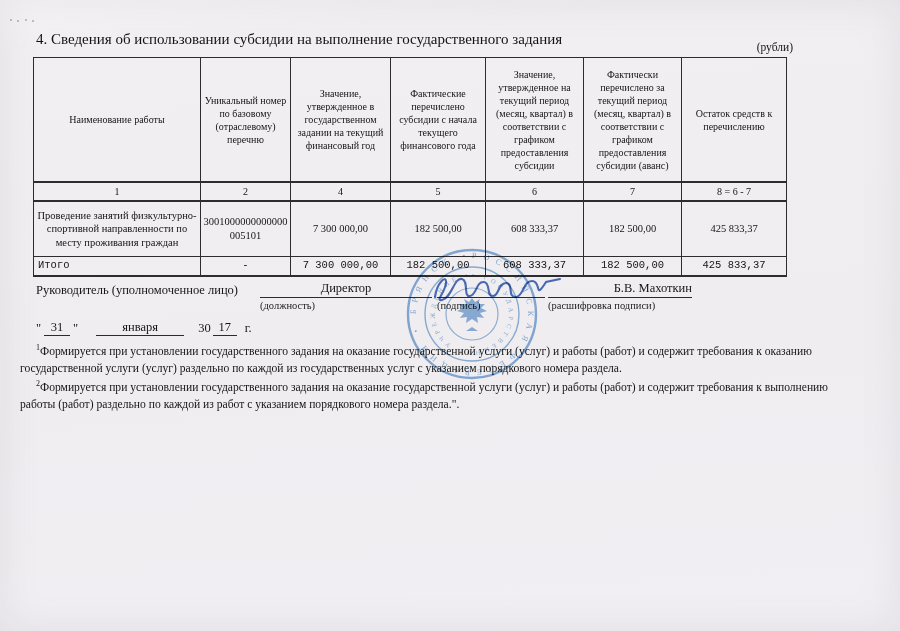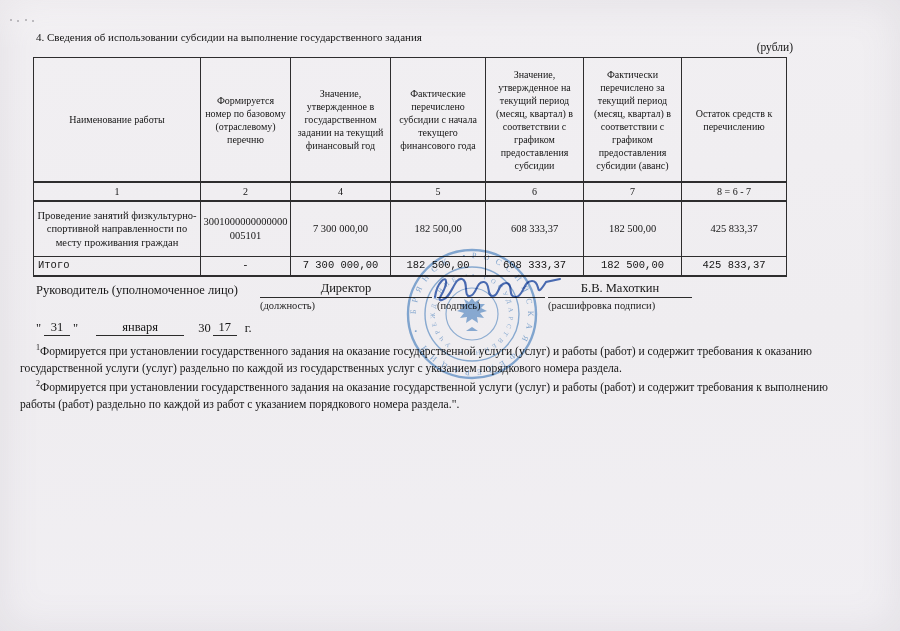--- a/index.html
+++ b/index.html
@@ -8,21 +8,21 @@
     font-family:"Liberation Serif", serif;
     background:#e8e6e9;
   }
   .paper{
     position:relative;width:900px;height:631px;
     background:linear-gradient(176deg,#f7f5f7 0%,#f1eff2 7%,#efedf0 55%,#f1eff3 100%);
     box-shadow:inset 0 0 40px rgba(120,118,130,0.12);
     color:#161616;
   }
   .abs{position:absolute;}
-  .doc-title{top:31px;left:36px;font-size:11px;color:#131313;}
+  .doc-title{top:31px;left:36px;font-size:15px;color:#131313;}
   .currency-note{top:41px;left:703px;width:90px;text-align:right;font-size:11.5px;}
 
   
   .speck{position:absolute;background:#8d8c92;border-radius:50%;opacity:.7;}
 
   
   table.main{
     position:absolute;left:33px;top:57px;width:753px;
     border-collapse:collapse;table-layout:fixed;
     font-size:10px;color:#151515;
@@ -40,21 +40,21 @@
   td.name-cell{text-align:left;padding-left:4px;padding-right:3px;font-size:10px;}
   td.num-cell{font-size:10px;word-break:break-all;line-height:1.4;}
   td.no-right{border-right:none;}
   tr.total td.label-cell{text-align:left;padding-left:4px;}
 
   
   .sig-role{top:283px;left:36px;font-size:12.5px;}
   .sig-line{border-bottom:1.2px solid #2b2b2b;text-align:center;font-size:12.5px;height:16px;}
   .line-pos{top:281px;left:260px;width:172px;}
   .line-sign{top:281px;left:437px;width:108px;}
-  .line-name{top:281px;left:548px;width:144px;}
+  .line-name{top:281px;left:548px;width:144px;text-align:right;}
   .sig-caption{font-size:10.5px;color:#1c1c1c;}
   .cap-pos{top:300px;left:260px;width:172px;}
   .cap-sign{top:300px;left:437px;width:108px;}
   .cap-name{top:300px;left:548px;width:144px;}
 
   
   .date-row{top:320px;left:36px;font-size:12.5px;display:flex;align-items:flex-end;}
   .date-row .seg{border-bottom:1.2px solid #2b2b2b;text-align:center;}
   .d-day{width:26px;margin:0 3px;}
   .d-month{width:88px;margin-left:18px;}
@@ -90,21 +90,21 @@
         <col style="width:90px">
         <col style="width:100px">
       <col style="width:95px">
         <col style="width:98px">
         <col style="width:98px">
         <col style="width:105px">
     </colgroup>
     <tbody>
       <tr class="hdr">
         <td>Наименование работы</td>
-        <td>Формируется номер по базовому (отраслевому) перечню</td>
+        <td>Уникальный номер по базовому (отраслевому) перечню</td>
         <td>Значение, утвержденное в государственном задании на текущий финансовый год</td>
         <td>Фактические перечислено субсидии с начала текущего финансового года</td>
         <td>Значение, утвержденное на текущий период (месяц, квартал) в соответствии с графиком предоставления субсидии</td>
         <td>Фактически перечислено за текущий период (месяц, квартал) в соответствии с графиком предоставления субсидии (аванс)</td>
         <td>Остаток средств к перечислению</td>
       </tr>
       <tr class="nums">
         <td>1</td>
         <td>2</td>
         <td>4</td>

